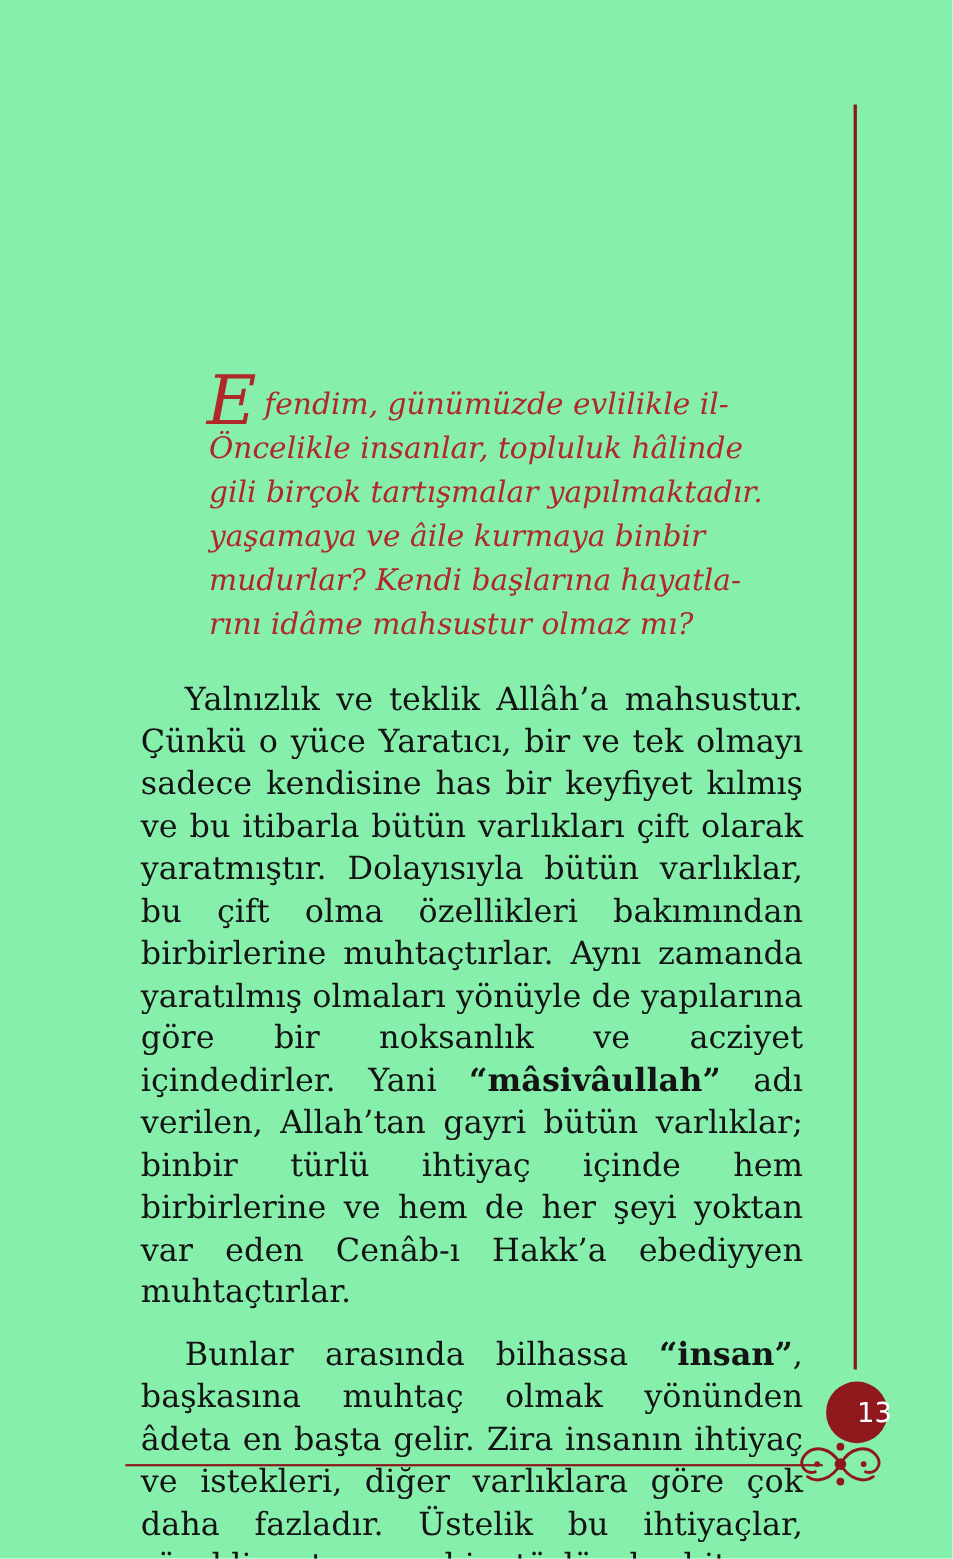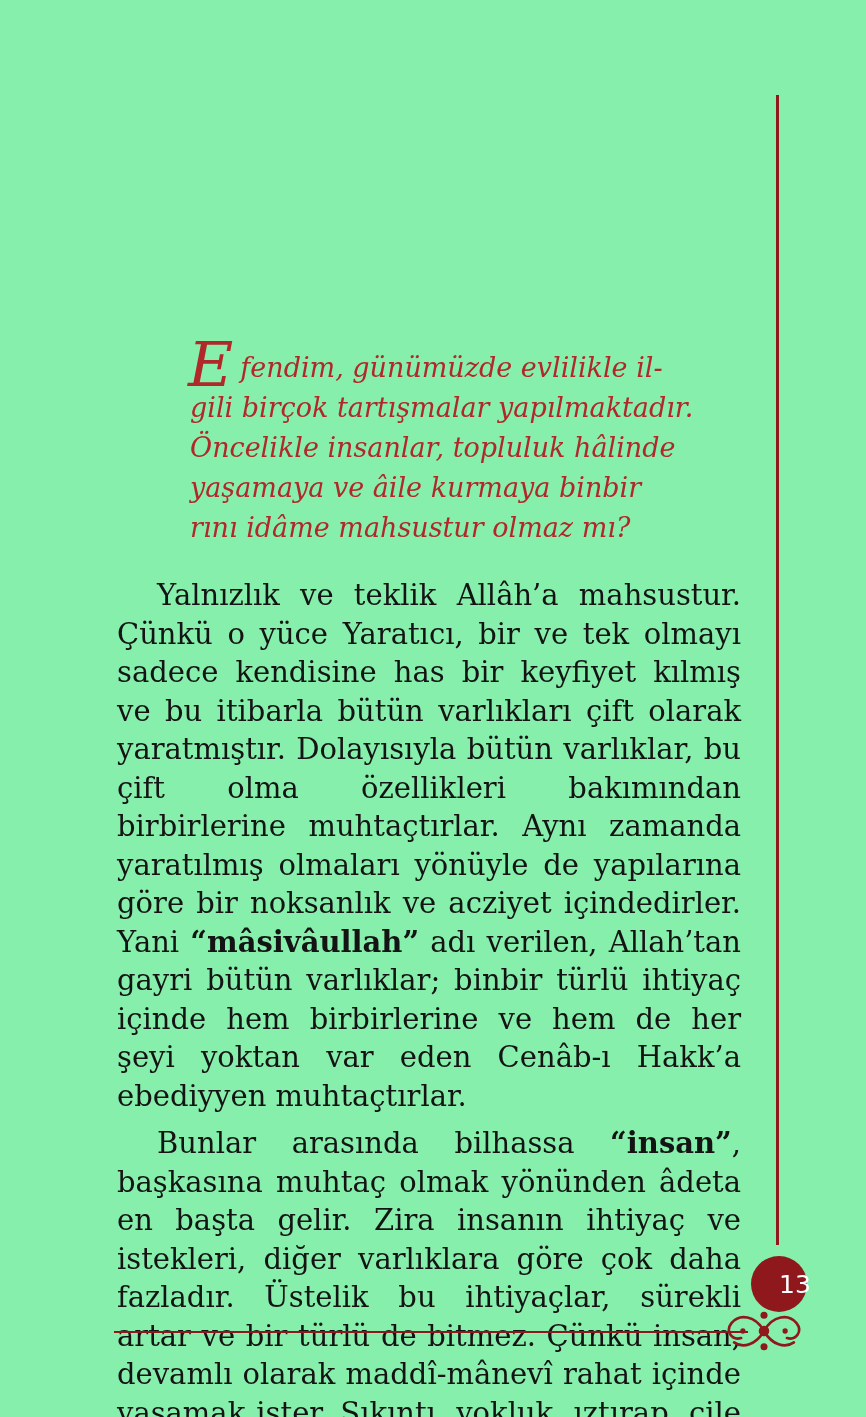--- a/index.html
+++ b/index.html
@@ -34,21 +34,21 @@
   .dropcap{
     display:inline-block;
     font-size:62px;
     line-height:0;
     position:relative;
     top:9px;left:-2px;
     margin-right:5px;
     font-style:italic;
   }
   .body-par{
-    margin:7px;
+    margin:18px;
     font-size:29px;
     line-height:38.5px;
     text-align:justify;
     text-indent:40px;
     color:#141414;
   }
   .body-par + .body-par{margin-top:9px;}
   .body-par b{font-weight:bold;}
   .badge{
     position:absolute;
@@ -80,23 +80,24 @@
 <body>
 
 <div class="page">
 
   <div class="vrule"></div>
 
   <div class="content">
 
     <div class="question">
       <div class="qline"><span class="dropcap">E</span><span>fendim, günümüzde evlilikle il-</span></div>
+      <div class="qline">Öncelikle insanlar, topluluk hâlinde</div>
       <div class="qline">gili birçok tartışmalar yapılmaktadır.</div>
-      <div class="qline">Öncelikle insanlar, topluluk hâlinde</div>
       <div class="qline">yaşamaya ve âile kurmaya binbir</div>
+      <div class="qline">mudurlar? Kendi başlarına hayatla-</div>
       <div class="qline">rını idâme mahsustur olmaz mı?</div>
     </div>
 
     <p class="body-par"><span>Yalnızlık ve teklik Allâh’a mahsustur. Çünkü o yüce Yaratıcı, bir ve tek olmayı sadece kendisine has bir keyfiyet kılmış ve bu itibarla bütün varlıkları çift olarak yaratmıştır. Dolayısıyla bütün varlıklar, bu çift olma özellikleri bakımından birbirlerine muhtaçtırlar. Aynı zamanda yaratılmış olmaları yönüyle de yapılarına göre bir noksanlık ve acziyet içindedirler. Yani </span><b>“mâsivâullah”</b><span> adı verilen, Allah’tan gayri bütün varlıklar; binbir türlü ihtiyaç içinde hem birbirlerine ve hem de her şeyi yoktan var eden Cenâb-ı Hakk’a ebediyyen muhtaçtırlar.</span></p>
 
     <p class="body-par"><span>Bunlar arasında bilhassa </span><b>“insan”</b><span>, başkasına muhtaç olmak yönünden âdeta en başta gelir. Zira insanın ihtiyaç ve istekleri, diğer varlıklara göre çok daha fazladır. Üstelik bu ihtiyaçlar, sürekli artar ve bir türlü de bitmez. Çünkü insan, devamlı olarak maddî-mânevî rahat içinde yaşamak ister. Sıkıntı, yokluk, ıztırap, çile ve felâketler ona zor gelir. Bu</span></p>
 
   </div>
 
   <div class="badge">

